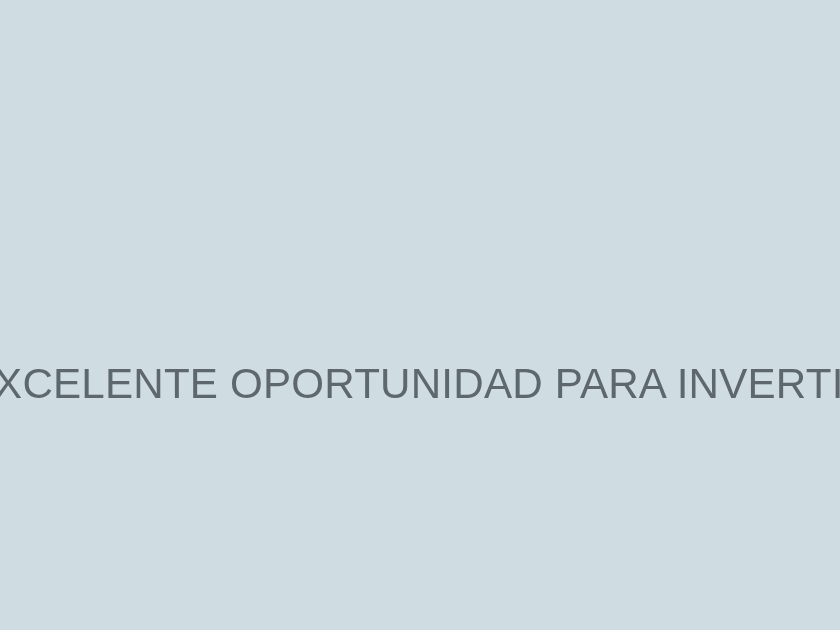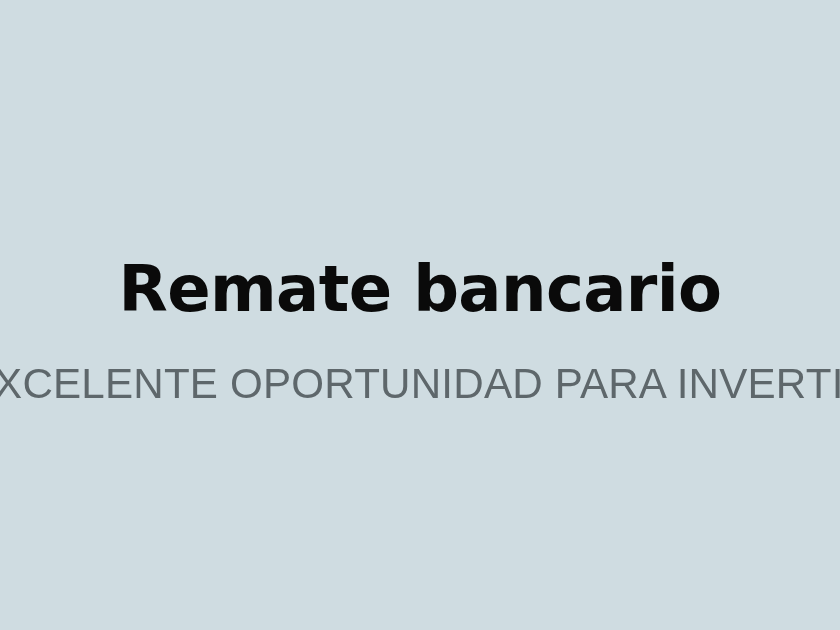--- a/index.html
+++ b/index.html
@@ -77,20 +77,19 @@
     -webkit-font-smoothing: antialiased;
   }
 </style>
 </head>
 <body>
 
 <div class="banner">
 
   <div class="text-block">
 
-    <h1 class="headline">Remate bancario</h1>
 
     <div class="subheadline-row">
       <p class="subheadline">EXCELENTE OPORTUNIDAD PARA INVERTIR</p>
     </div>
 
   </div>
 </div>
 
 </body></html>

